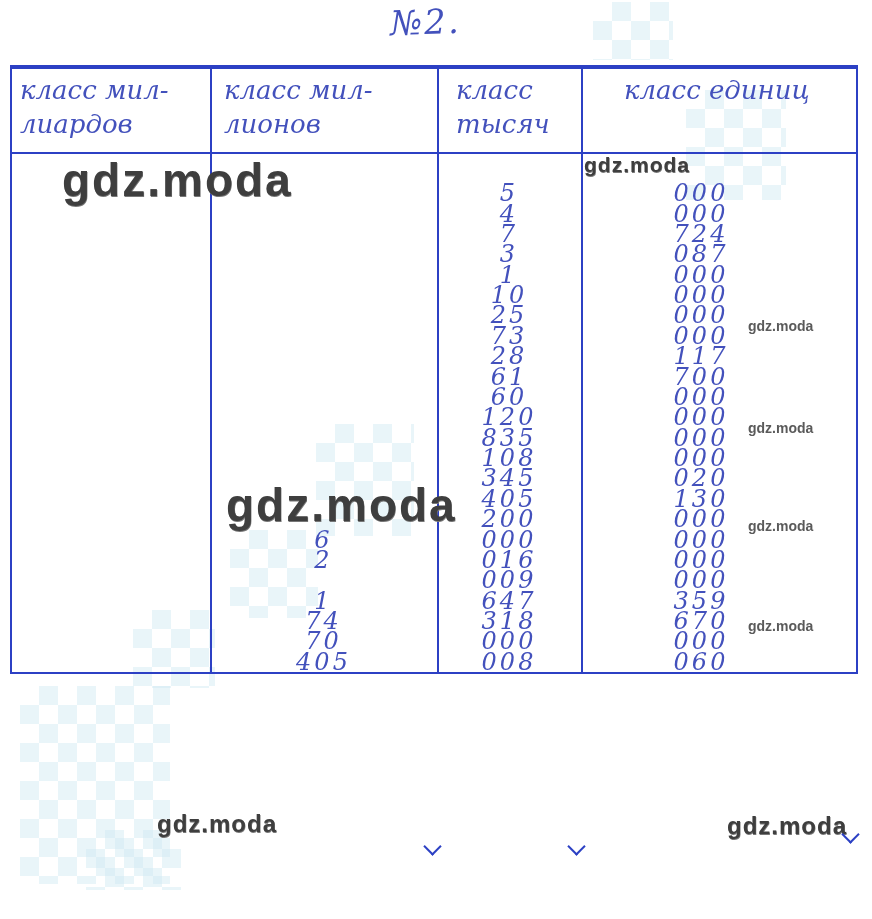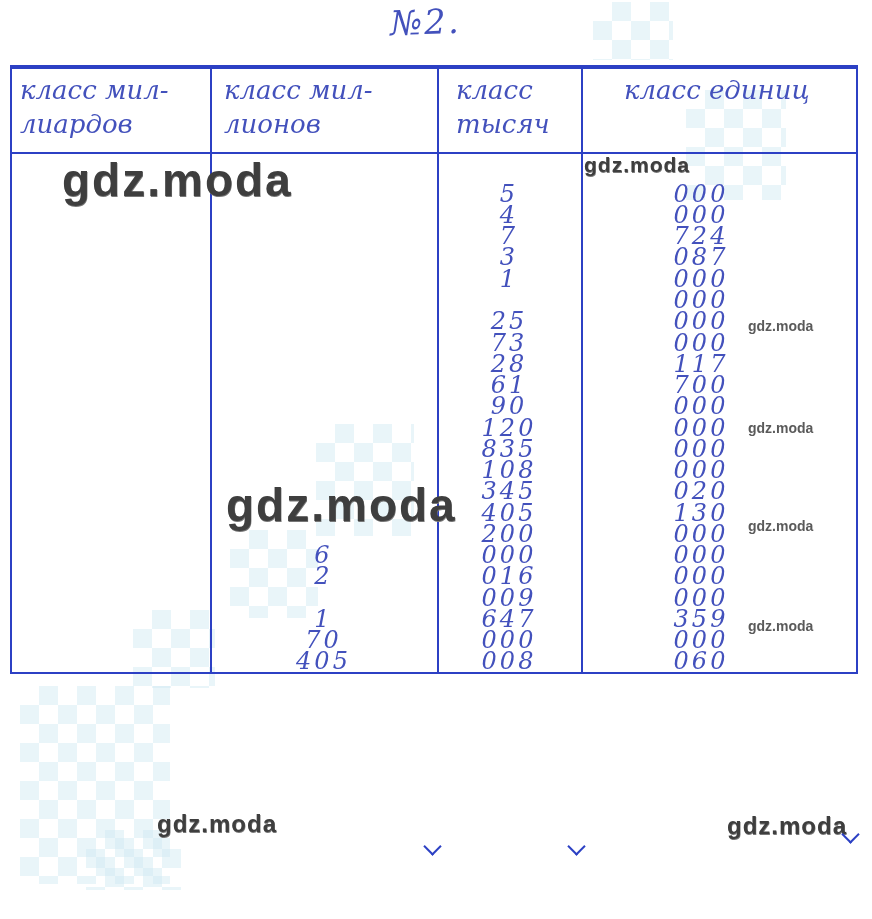--- a/index.html
+++ b/index.html
@@ -191,20 +191,21 @@
     <div class="row">
       <div class="cell c-billions"></div>
       <div class="cell c-millions"></div>
       <div class="cell c-thousands">1</div>
       <div class="cell c-units">000</div>
     </div>
 
     <div class="row">
       <div class="cell c-billions"></div>
       <div class="cell c-millions"></div>
+      <div class="cell c-thousands">10</div>
       <div class="cell c-units">000</div>
     </div>
 
     <div class="row">
       <div class="cell c-billions"></div>
       <div class="cell c-millions"></div>
       <div class="cell c-thousands">25</div>
       <div class="cell c-units">000</div>
     </div>
 
@@ -225,21 +226,21 @@
     <div class="row">
       <div class="cell c-billions"></div>
       <div class="cell c-millions"></div>
       <div class="cell c-thousands">61</div>
       <div class="cell c-units">700</div>
     </div>
 
     <div class="row">
       <div class="cell c-billions"></div>
       <div class="cell c-millions"></div>
-      <div class="cell c-thousands">90</div>
+      <div class="cell c-thousands">60</div>
       <div class="cell c-units">000</div>
     </div>
 
     <div class="row">
       <div class="cell c-billions"></div>
       <div class="cell c-millions"></div>
       <div class="cell c-thousands">120</div>
       <div class="cell c-units">000</div>
     </div>
 
@@ -298,20 +299,26 @@
       <div class="cell c-units">000</div>
     </div>
 
     <div class="row">
       <div class="cell c-billions"></div>
       <div class="cell c-millions">1</div>
       <div class="cell c-thousands">647</div>
       <div class="cell c-units">359</div>
     </div>
 
+    <div class="row">
+      <div class="cell c-billions"></div>
+      <div class="cell c-millions">74</div>
+      <div class="cell c-thousands">318</div>
+      <div class="cell c-units">670</div>
+    </div>
 
     <div class="row">
       <div class="cell c-billions"></div>
       <div class="cell c-millions">70</div>
       <div class="cell c-thousands">000</div>
       <div class="cell c-units">000</div>
     </div>
 
     <div class="row">
       <div class="cell c-billions"></div>

